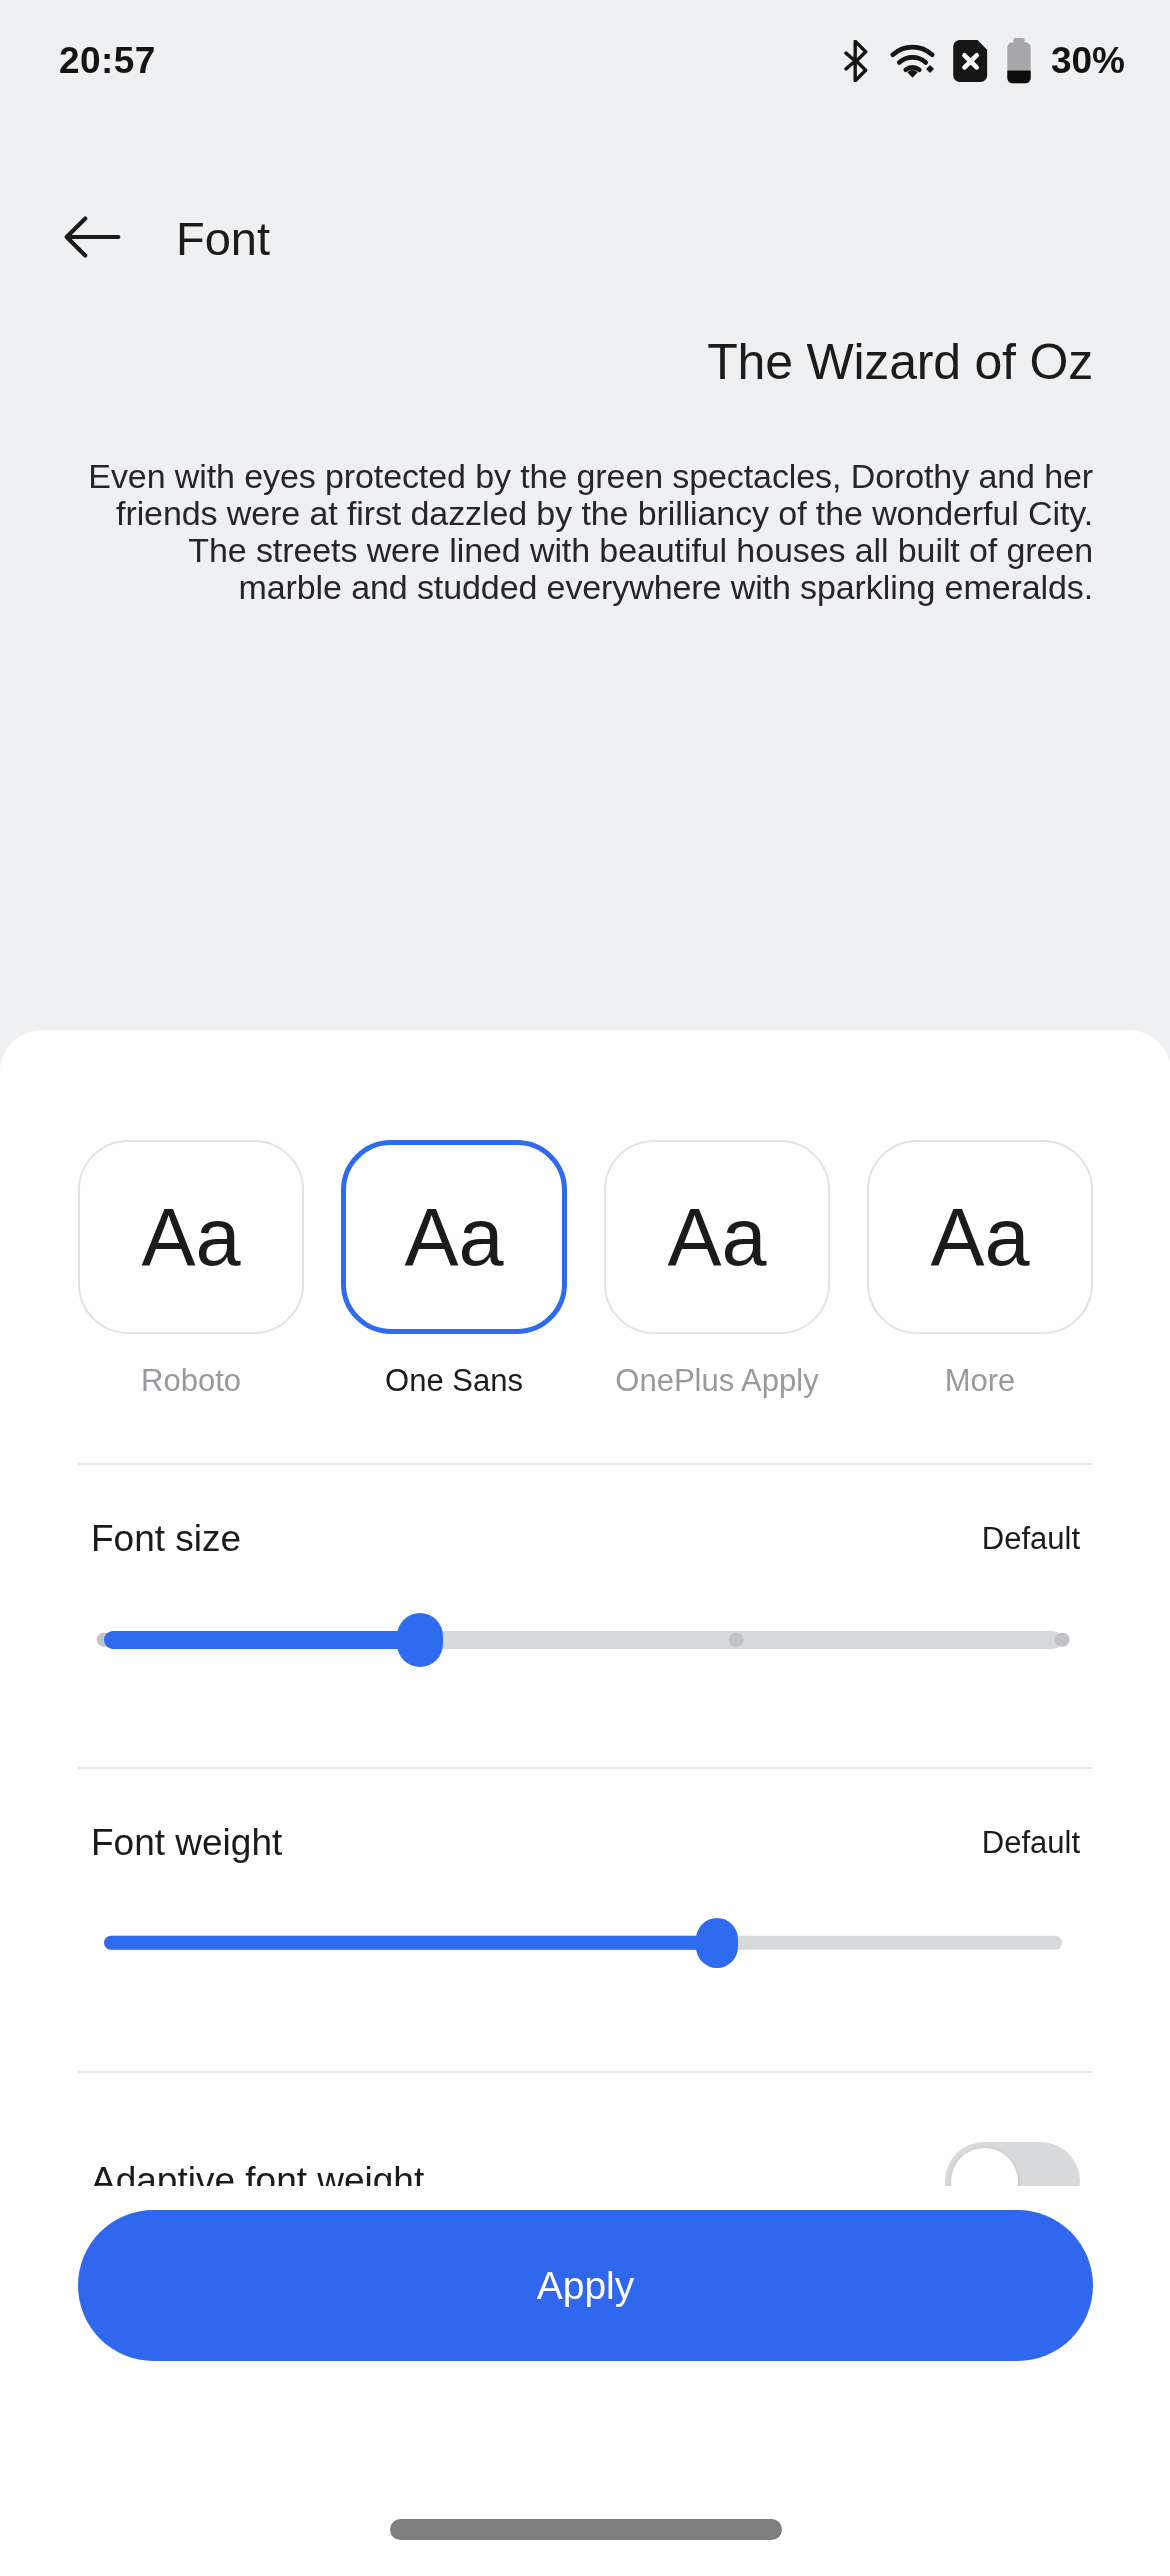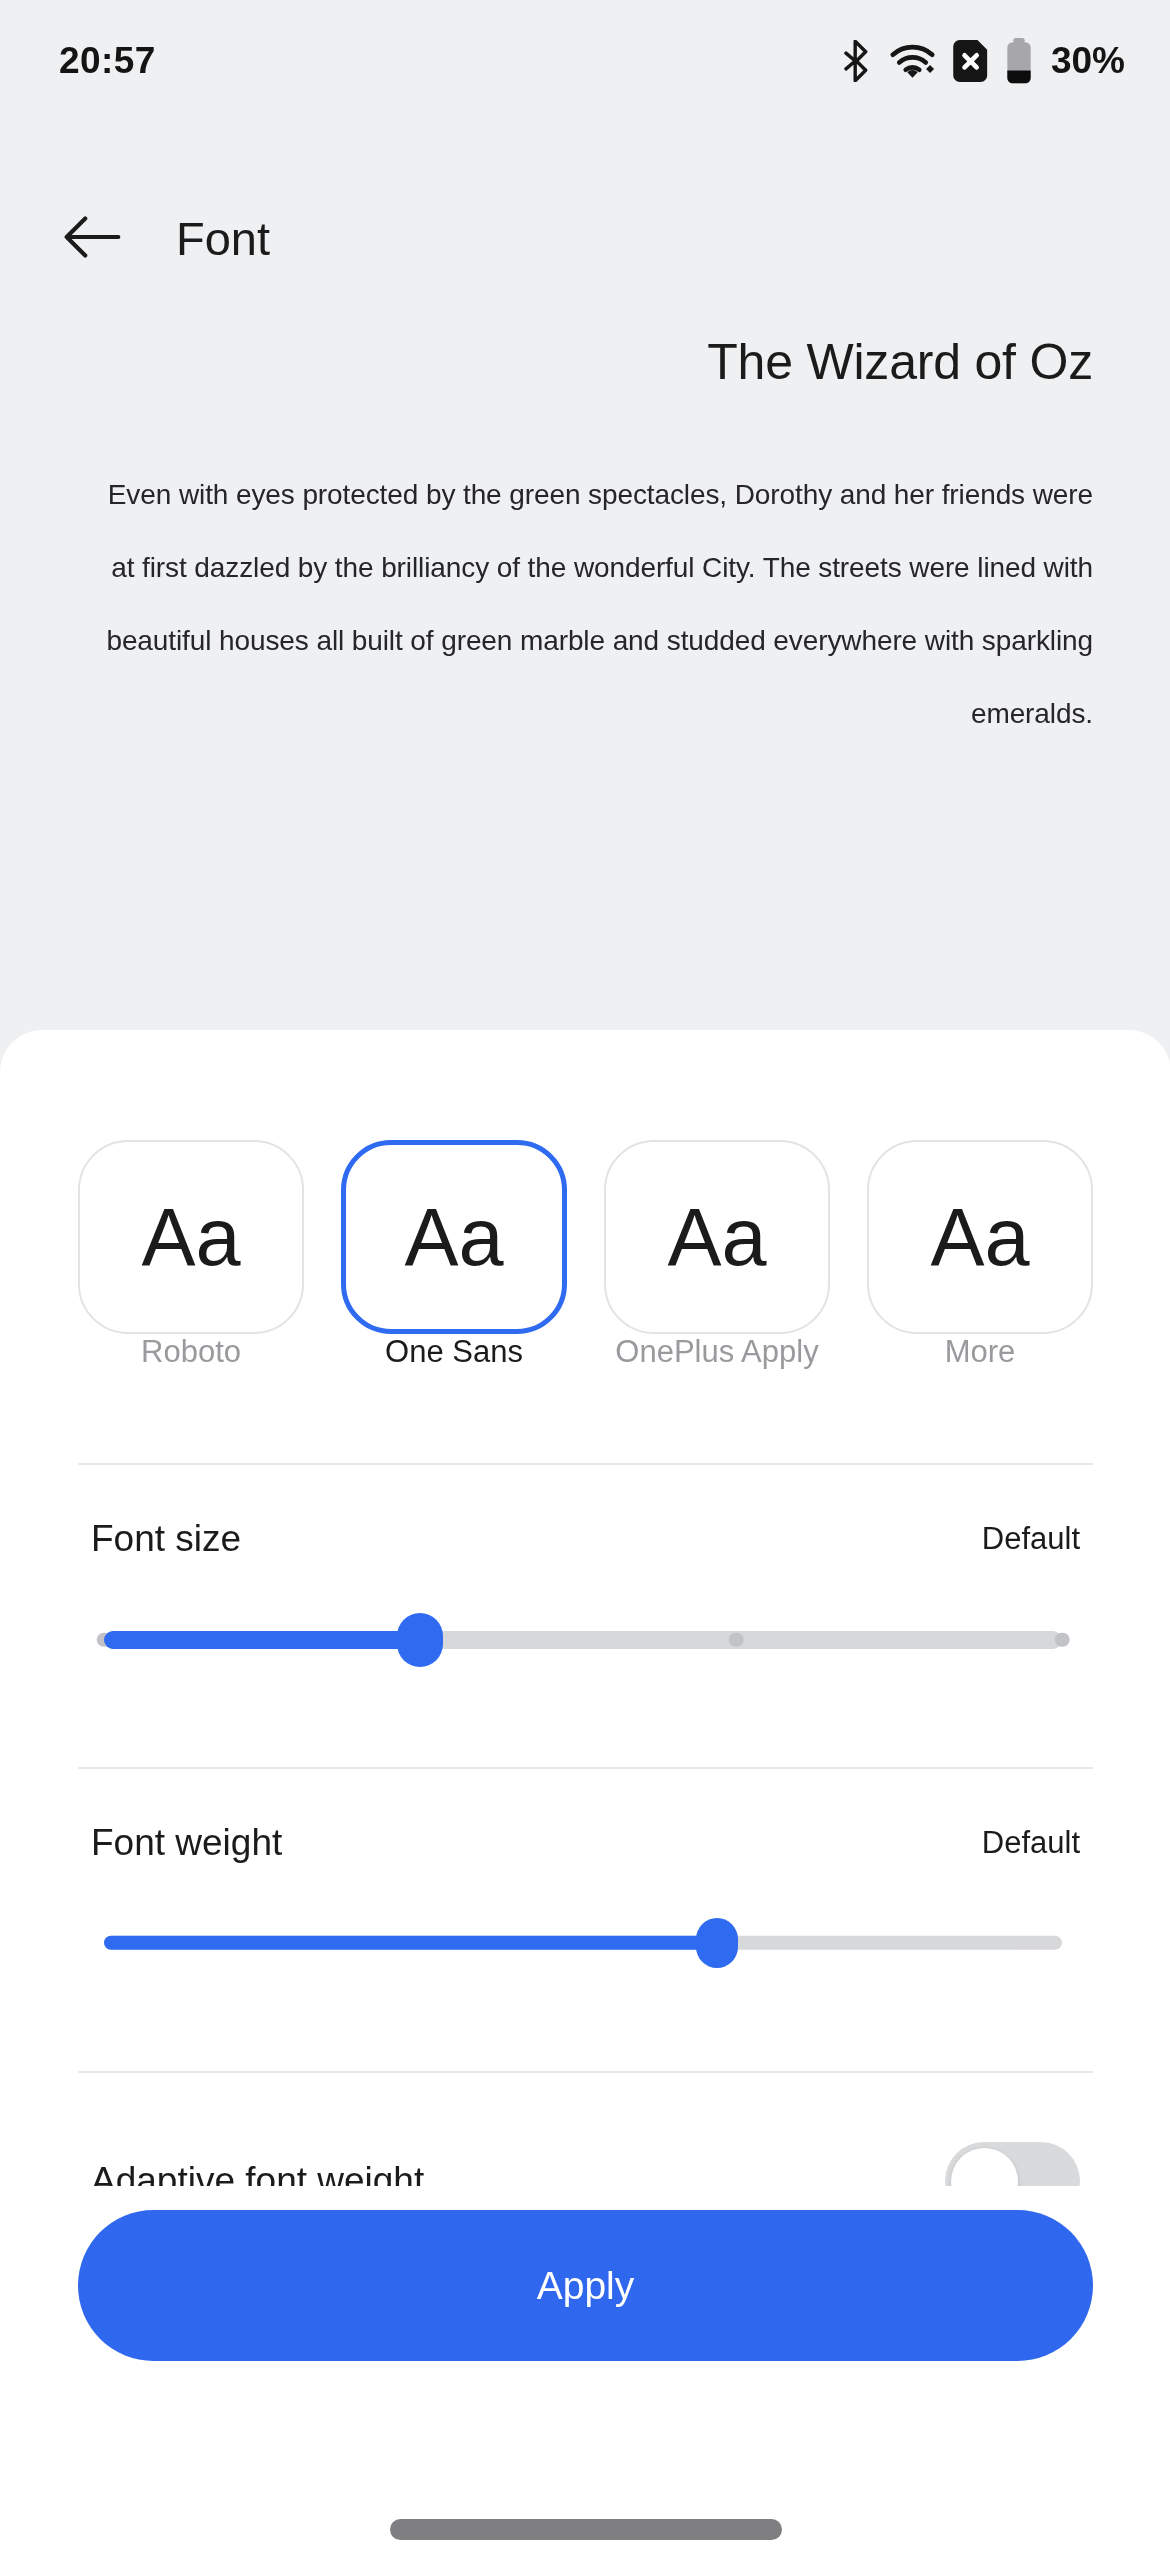--- a/index.html
+++ b/index.html
@@ -57,22 +57,22 @@
   .preview {
     position:absolute; top:333px; left:0;
     width:1171px; padding:0 78px 0 78px;text-align:right;
   }
   .preview-title {
     font-size:50px; font-weight:400;
     color:#1b1b1b; letter-spacing:-0.2px;
   }
   .preview-body {
     margin-top:67px;
-    font-size:28px; font-weight:400;
-    line-height:73px; color:#25252a;
+    font-size:34px; font-weight:400;
+    line-height:37px; color:#25252a;
     letter-spacing:-0.1px;
     max-width:1015px;
   }
 
   
   .sheet {
     position:absolute; top:1030px; left:0;
     width:1171px; height:1546px;
     background:#ffffff;
     border-radius:42px 42px 0 0;
@@ -97,20 +97,21 @@
     display:flex; align-items:center; justify-content:center;
   }
   .font-card.selected {
     border:5.7px solid #2f6bf0;
   }
   .font-card-glyph {
     font-size:81px; font-weight:400;
     color:#1b1b1b; line-height:1;
   }
   .font-card-label {
+    margin-top:29px;
     font-size:31px; font-weight:400;
     color:#9a9a9e;
     white-space:nowrap;
   }
   .font-card-label.active { color:#1b1b1b; }
 
   
   .divider {
     position:absolute; left:78px;
     width:1015px; height:1.6px;

